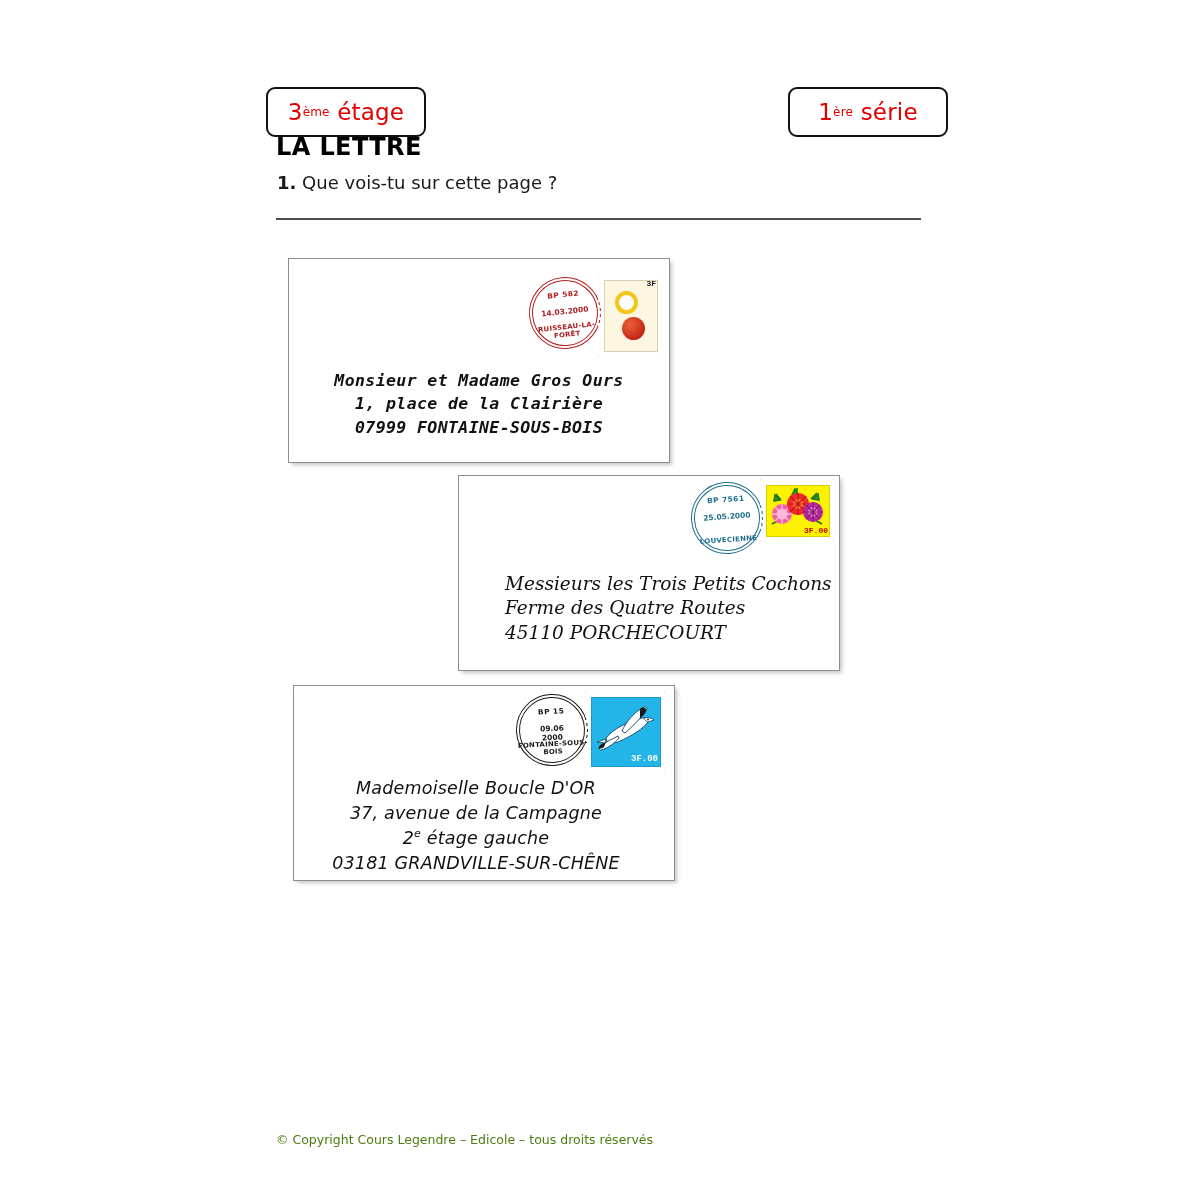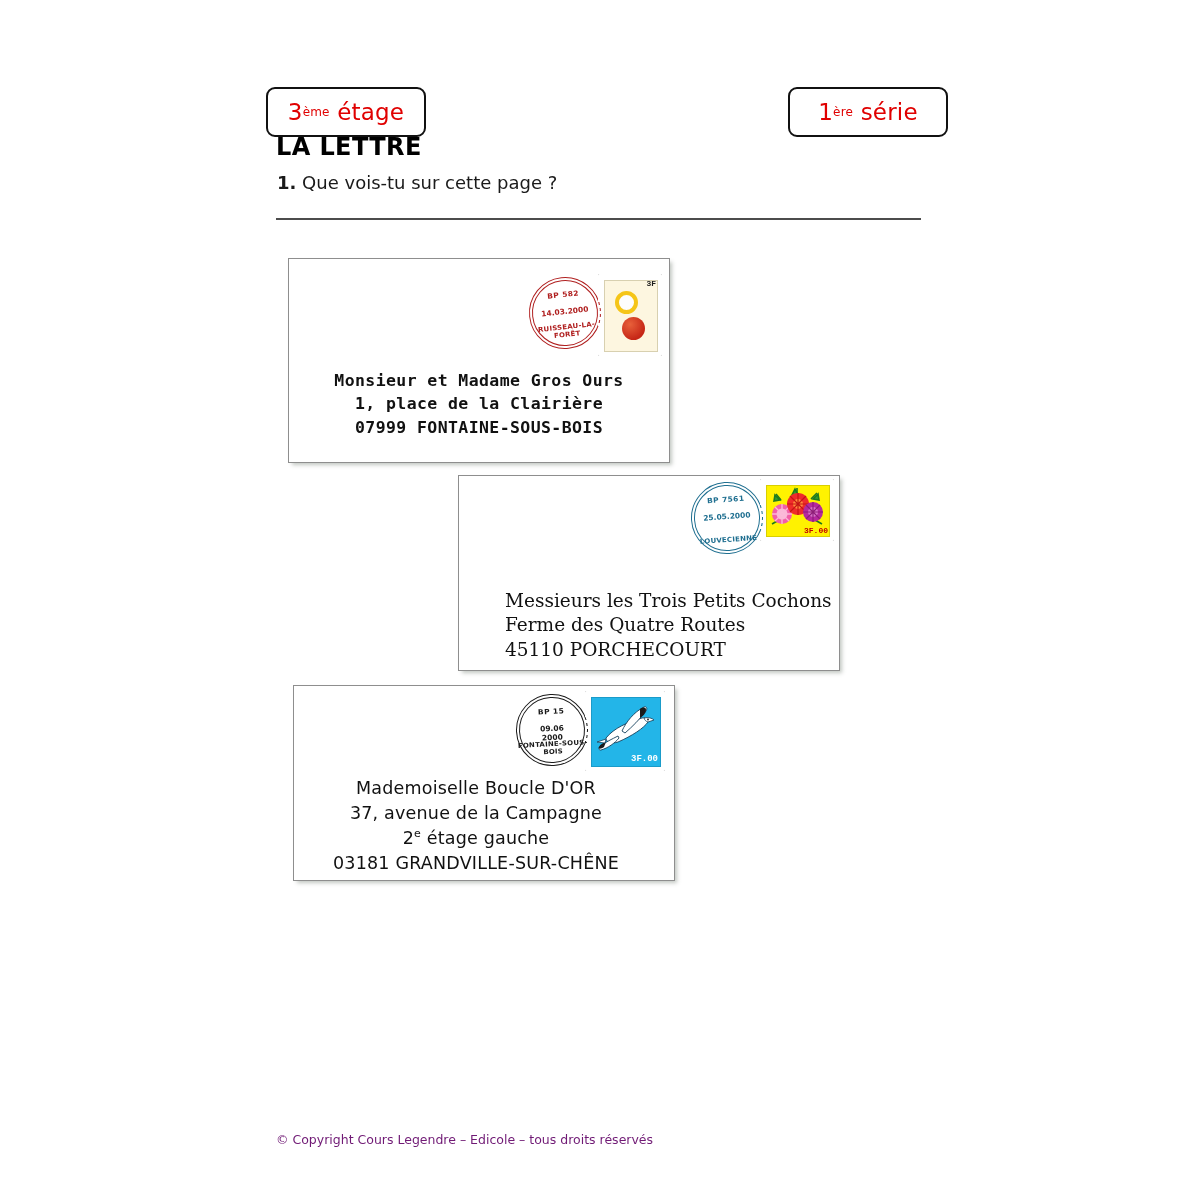--- a/index.html
+++ b/index.html
@@ -191,54 +191,53 @@
   
   .perfedge {
     position: absolute;
     inset: -3px;
     border: 3px dotted #ffffff;
     border-radius: 2px;
     pointer-events: none;
   }
 
   
-  .address { position: absolute; color: #111111; white-space: nowrap; }
+  .address { position: absolute; color: #111111; white-space: nowrap; font-style: italic; }
   #address-1 {
     left: 0; right: 0; top: 110px;
     text-align: center;
     font-family: "DejaVu Sans Mono", monospace;
     font-size: 16.5px;
     font-weight: bold;
     line-height: 1.42;
     letter-spacing: 0.4px;
   }
   #address-2 {
     left: 46px; top: 96px;
     text-align: left;
     font-family: "DejaVu Serif", serif;
     font-size: 18.5px;
     line-height: 1.32;
-    margin-top: 17px;
   }
   #address-3 {
     left: 0; right: 16px; top: 90px;
     text-align: center;
     font-family: "DejaVu Sans", sans-serif;
     font-size: 17.5px;
     line-height: 1.42;
     letter-spacing: 0.2px;
   }
   #address-3 sup { font-size: 11px; vertical-align: super; line-height: 0; }
 
   
   #footer {
     position: absolute;
     left: 276px; top: 1132px;
     font-size: 12.5px;
-    color: #701a75;
+    color: #4d7c0f;
     white-space: nowrap;
   }
 </style>
 </head>
 <body>
 
 <div class="badge" id="badge-lesson">
   <span>3</span><sup>ème</sup>&nbsp;<span>étage</span>
 </div>
 

